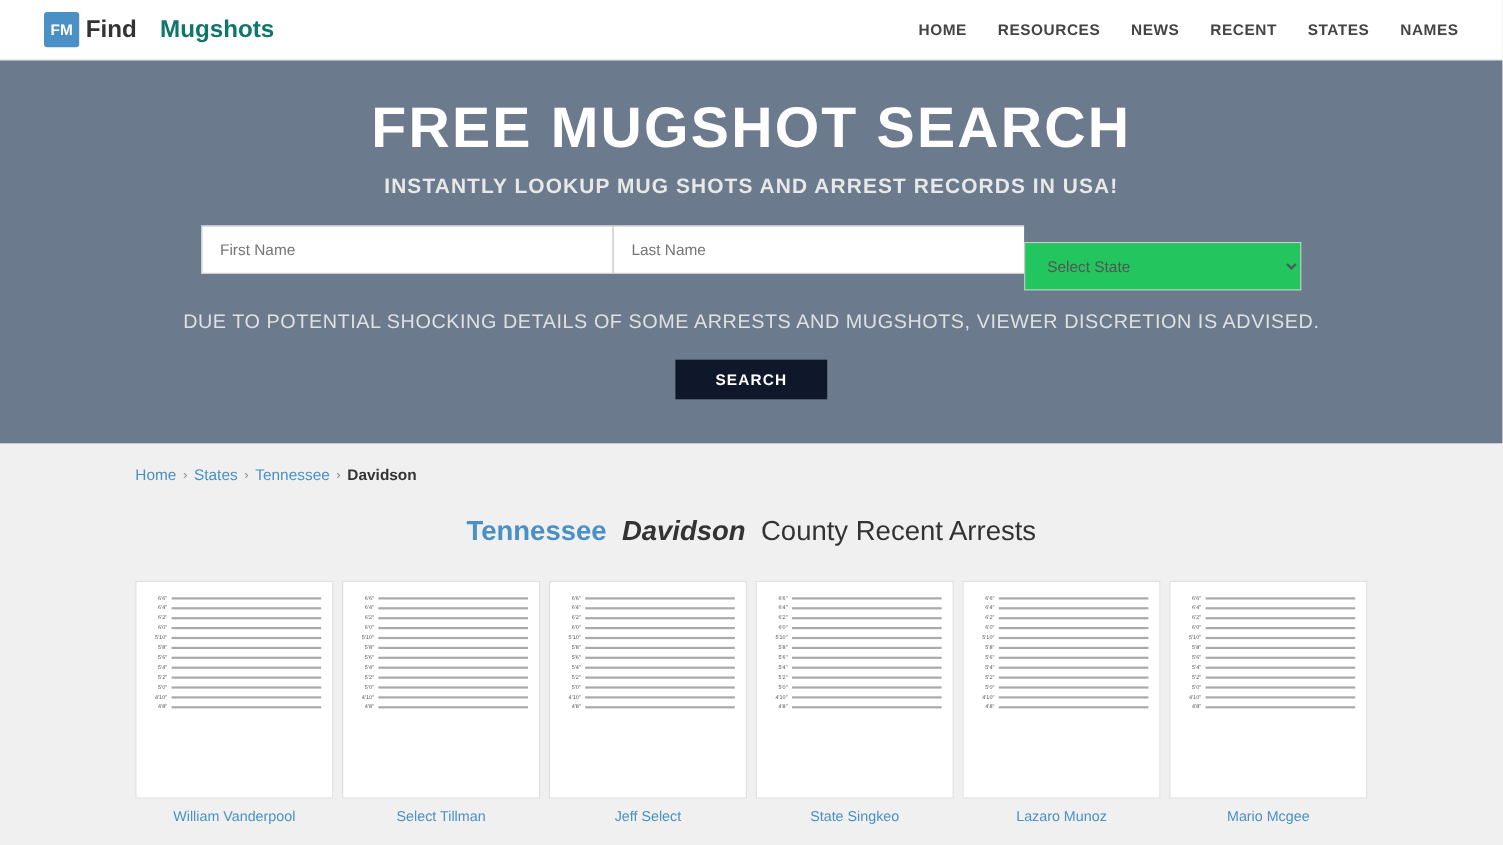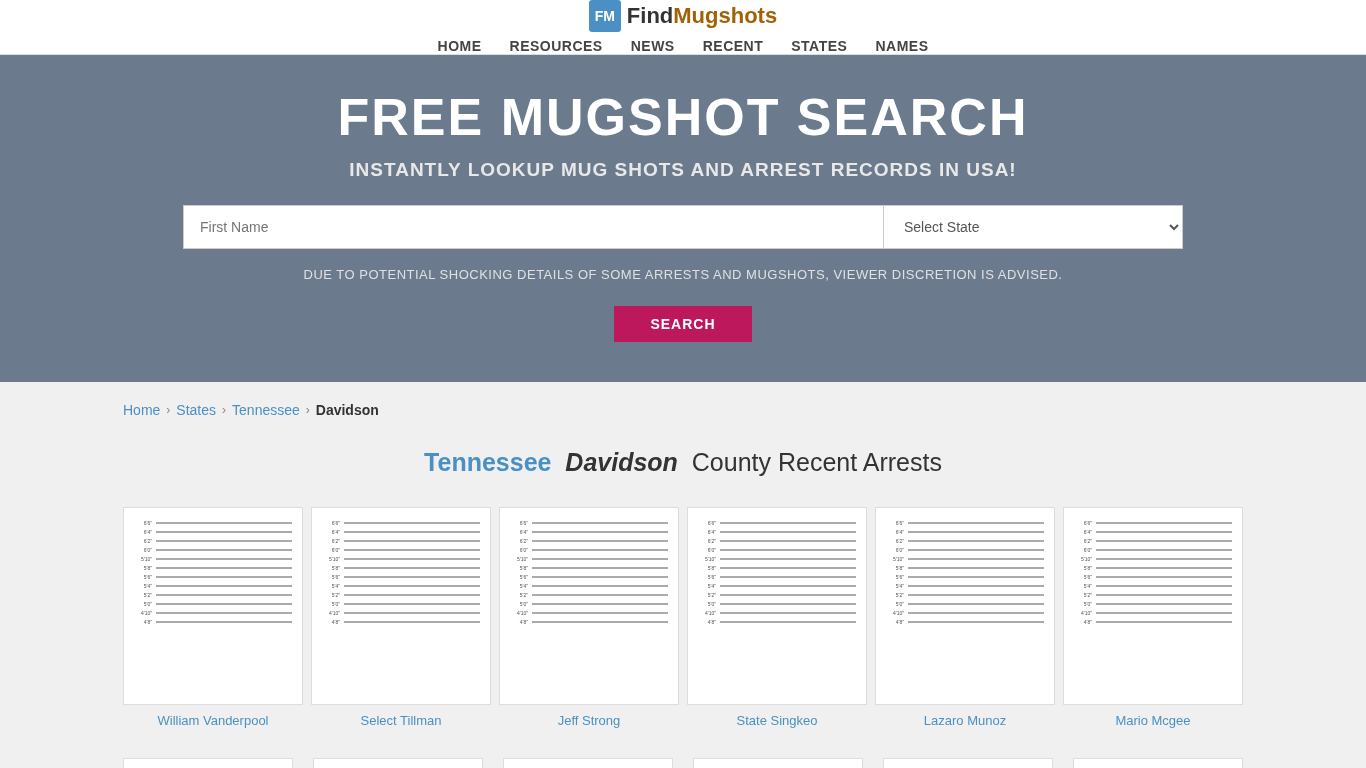--- a/index.html
+++ b/index.html
@@ -7,42 +7,41 @@
 
     
     .header {
       background: #fff;
       border-bottom: 1px solid #ddd;
       padding: 0 40px;
       height: 55px;
       display: flex;
       align-items: center;
       justify-content: space-between;
-      flex-direction: column;
     }
     .logo {
       display: flex;
       align-items: center;
       gap: 6px;
       font-size: 22px;
       font-weight: bold;
       color: #333;
     }
     .logo-icon {
       width: 32px;
       height: 32px;
       background: #4a90c4;
       display: flex;
       align-items: center;
       justify-content: center;
       font-size: 14px;
       color: white;
       border-radius: 3px;
     }
-    .logo span.mugshots { color: #a16207; }
+    .logo span.mugshots { color: #0f766e; padding-left: 21px; }
     nav {
       display: flex;
       gap: 28px;
     }
     nav a {
       text-decoration: none;
       color: #444;
       font-size: 14px;
       font-weight: bold;
       letter-spacing: 0.5px;
@@ -86,34 +85,35 @@
     }
     .search-form input:first-child {
       flex: 1;
       border-right: none;
     }
     .search-form input:nth-child(2) {
       flex: 1;
       border-right: none;
     }
     .search-form select {
-      width: 300px;
-      background: #ffffff;
+      width: 252px;
+      background: #22c55e;
       color: #555;
       cursor: pointer;
+      margin-top: 15px;
     }
     .disclaimer {
-      font-size: 13px;
+      font-size: 18px;
       color: #e0e0e0;
       text-transform: uppercase;
       letter-spacing: 0.5px;
       margin-bottom: 20px;
     }
     .search-btn {
-      background: #be185d;
+      background: #0f172a;
       color: white;
       border: none;
       padding: 10px 36px;
       font-size: 14px;
       font-weight: bold;
       letter-spacing: 1px;
       text-transform: uppercase;
       cursor: pointer;
       margin-top: 4px;
     }
@@ -235,20 +235,21 @@
     <a href="#">STATES</a>
     <a href="#">NAMES</a>
   </nav>
 </header>
 
 <section class="hero">
   <h1>FREE MUGSHOT SEARCH</h1>
   <p class="subtitle">INSTANTLY LOOKUP MUG SHOTS AND ARREST RECORDS IN USA!</p>
   <div class="search-form">
     <input type="text" placeholder="First Name" style="">
+    <input type="text" placeholder="Last Name" style="">
     <select>
       <option>Select State</option>
       <option>Alabama</option>
       <option>Alaska</option>
       <option>Arizona</option>
       <option>Arkansas</option>
       <option>California</option>
       <option>Colorado</option>
       <option>Connecticut</option>
       <option>Florida</option>
@@ -478,21 +479,21 @@
         <div class="bar"></div>
       </div>
 
       <div class="ruler-line">
         <span class="tick">4'8"</span>
         <div class="bar"></div>
       </div>
 
           </div>
         </div>
-        <div class="mugshot-name">Jeff Strong</div>
+        <div class="mugshot-name">Jeff Select</div>
       </div>
 
       <div class="mugshot-card">
         <div class="mugshot-img">
           <div class="ruler-lines">
 
       <div class="ruler-line">
         <span class="tick">6'6"</span>
         <div class="bar"></div>
       </div>

